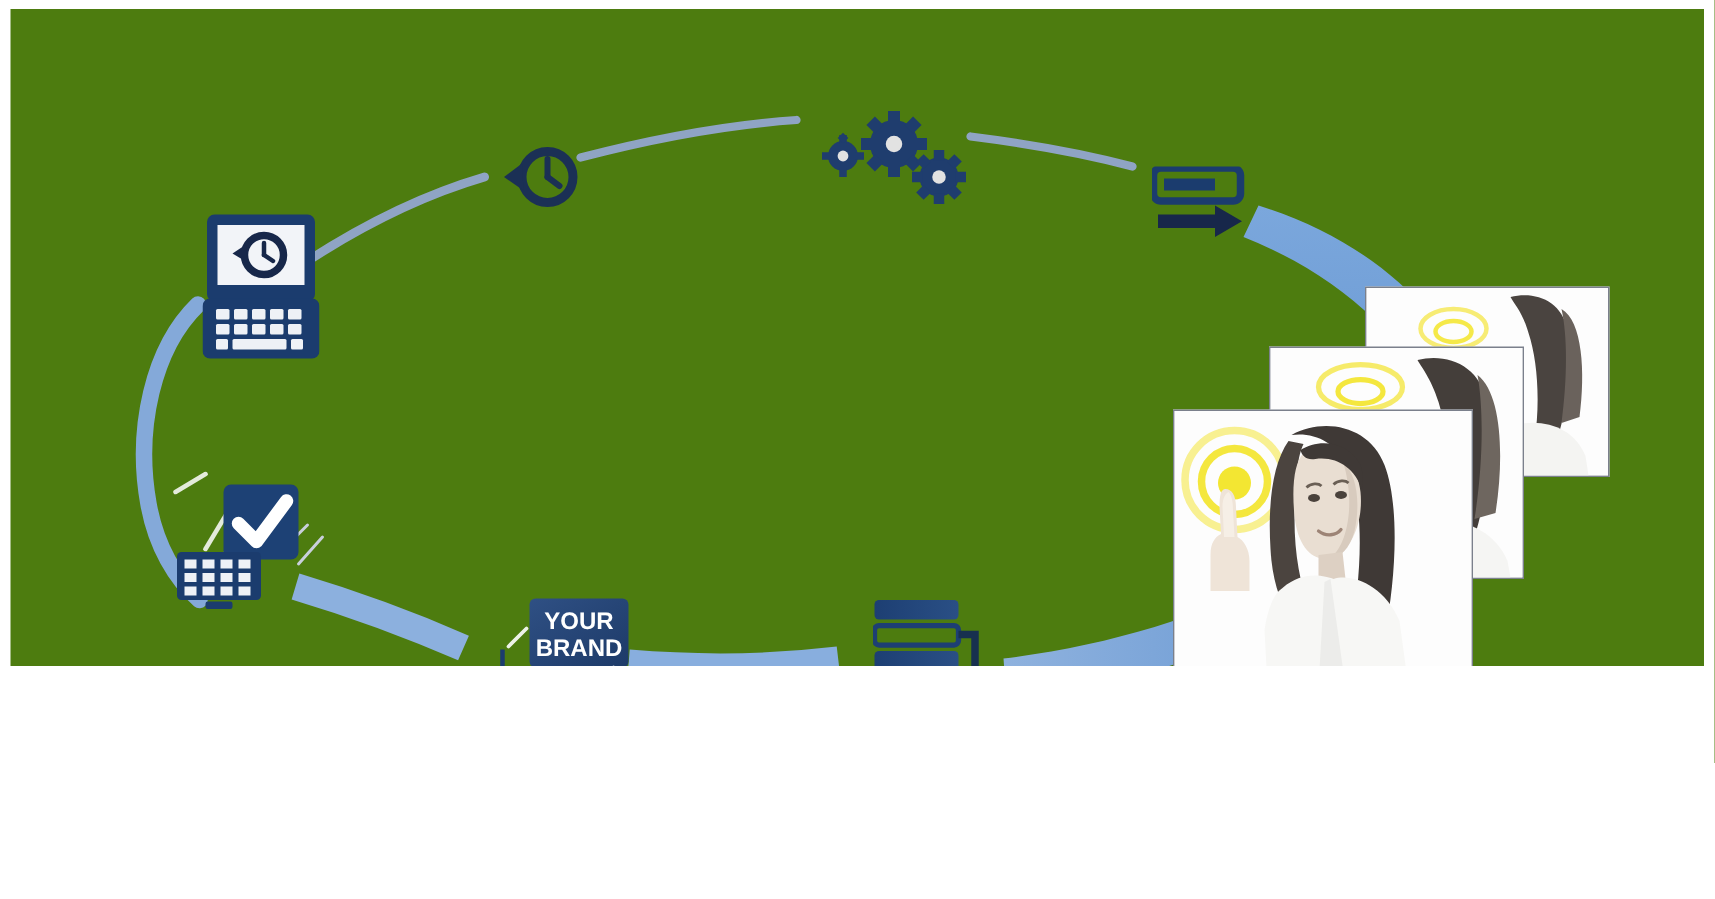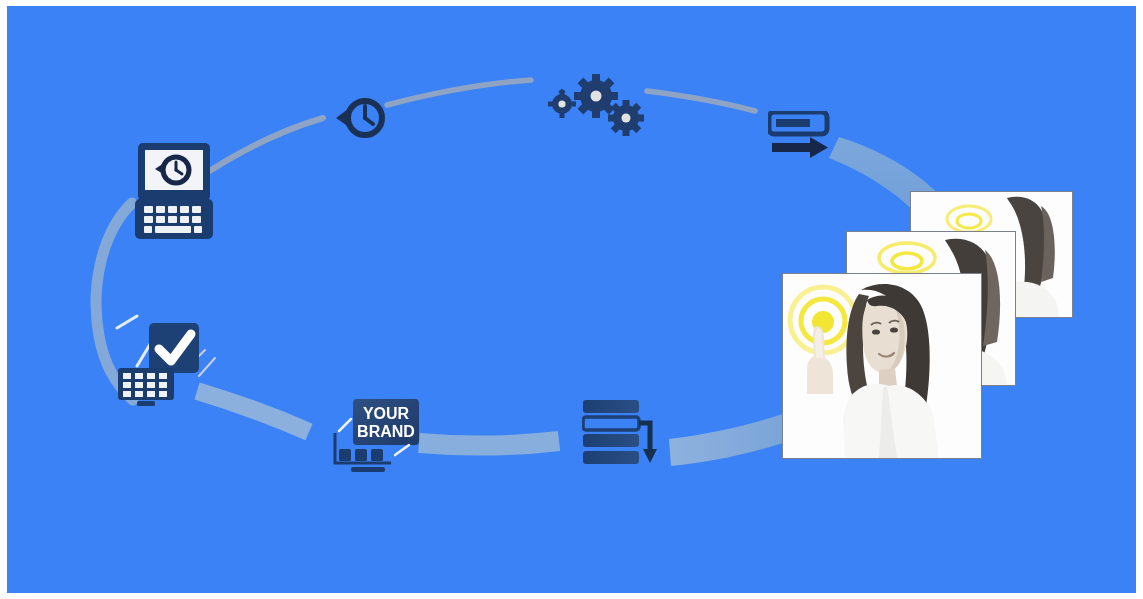--- a/index.html
+++ b/index.html
@@ -5,22 +5,22 @@
   html,body{margin:0;padding:0;}
   body{
     width:1143px;height:599px;
     background:#ffffff;
     font-family:"Liberation Sans", sans-serif;
     overflow:hidden;
   }
   #stage{
     position:absolute;
     left:7px; top:6px;
-    width:1129px; height:587px;
-    background:#3b82f6;
+    width:1129px; height:438px;
+    background:#4d7c0f;
     overflow:hidden;
   }
   .abs{position:absolute;}
   svg{display:block;}
 
   
   .node{position:absolute;}
 
   .brand-text{
     font-family:"Liberation Sans", sans-serif;

